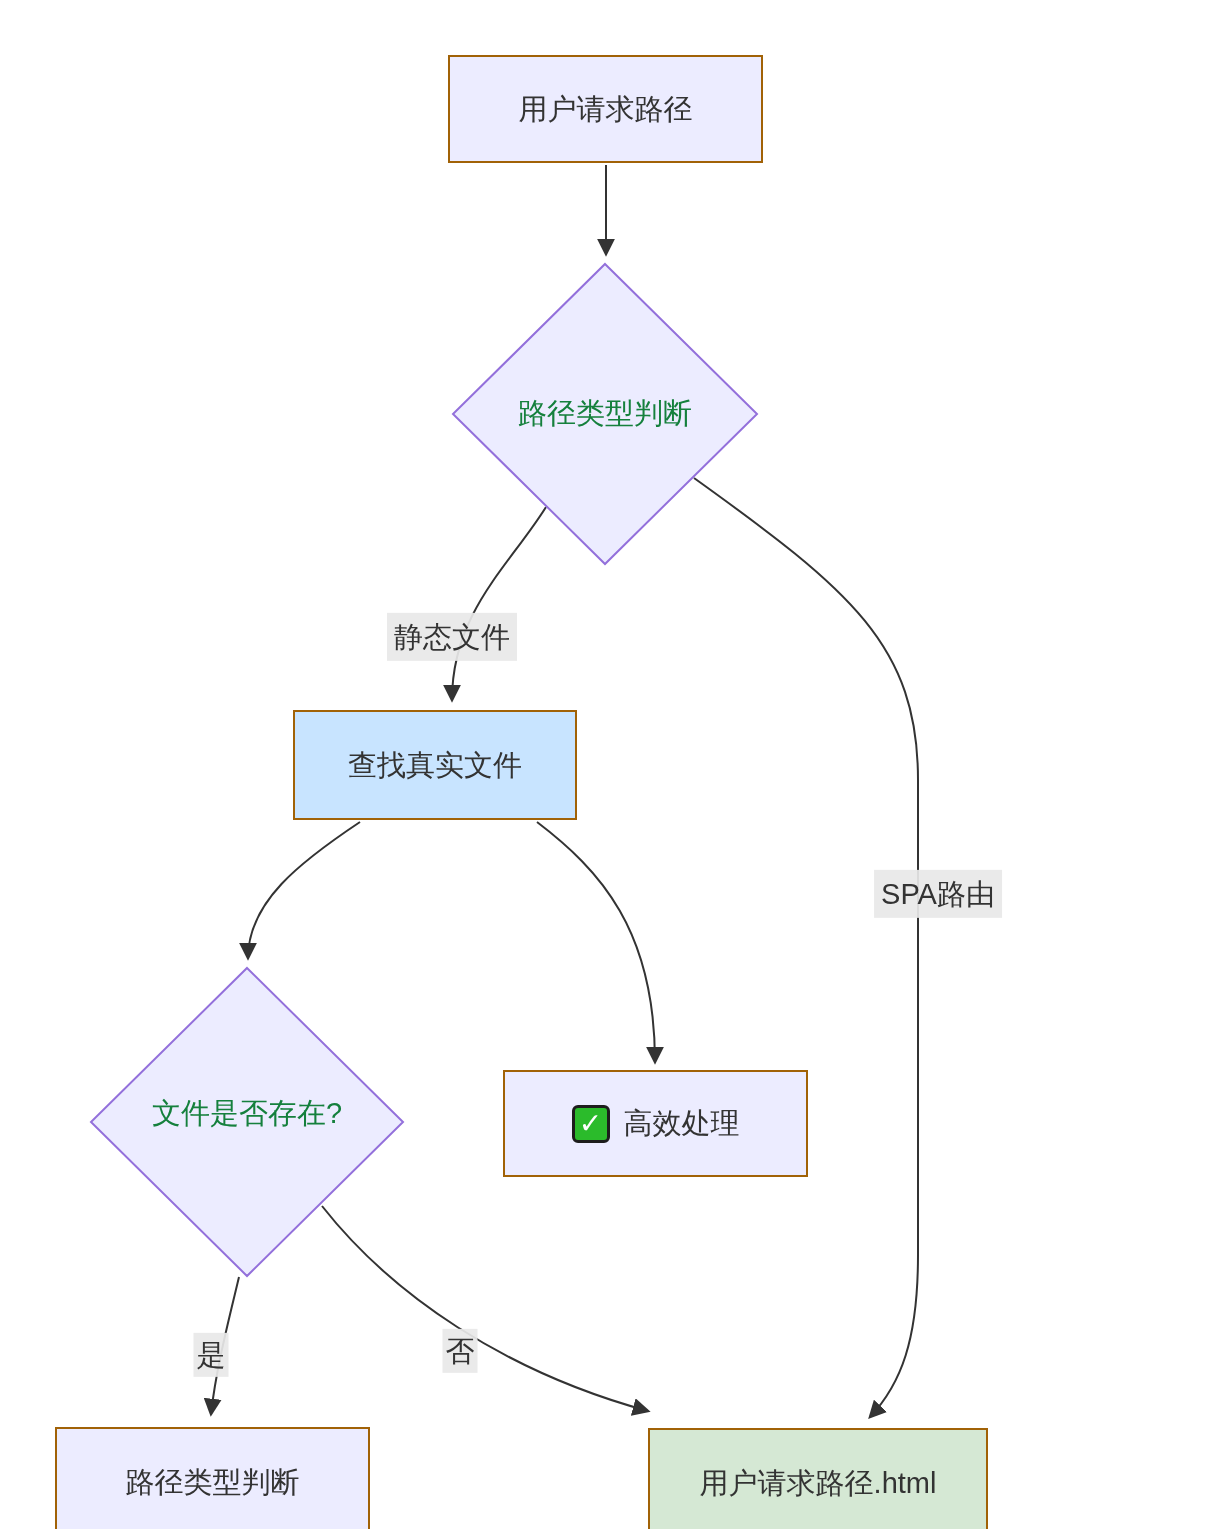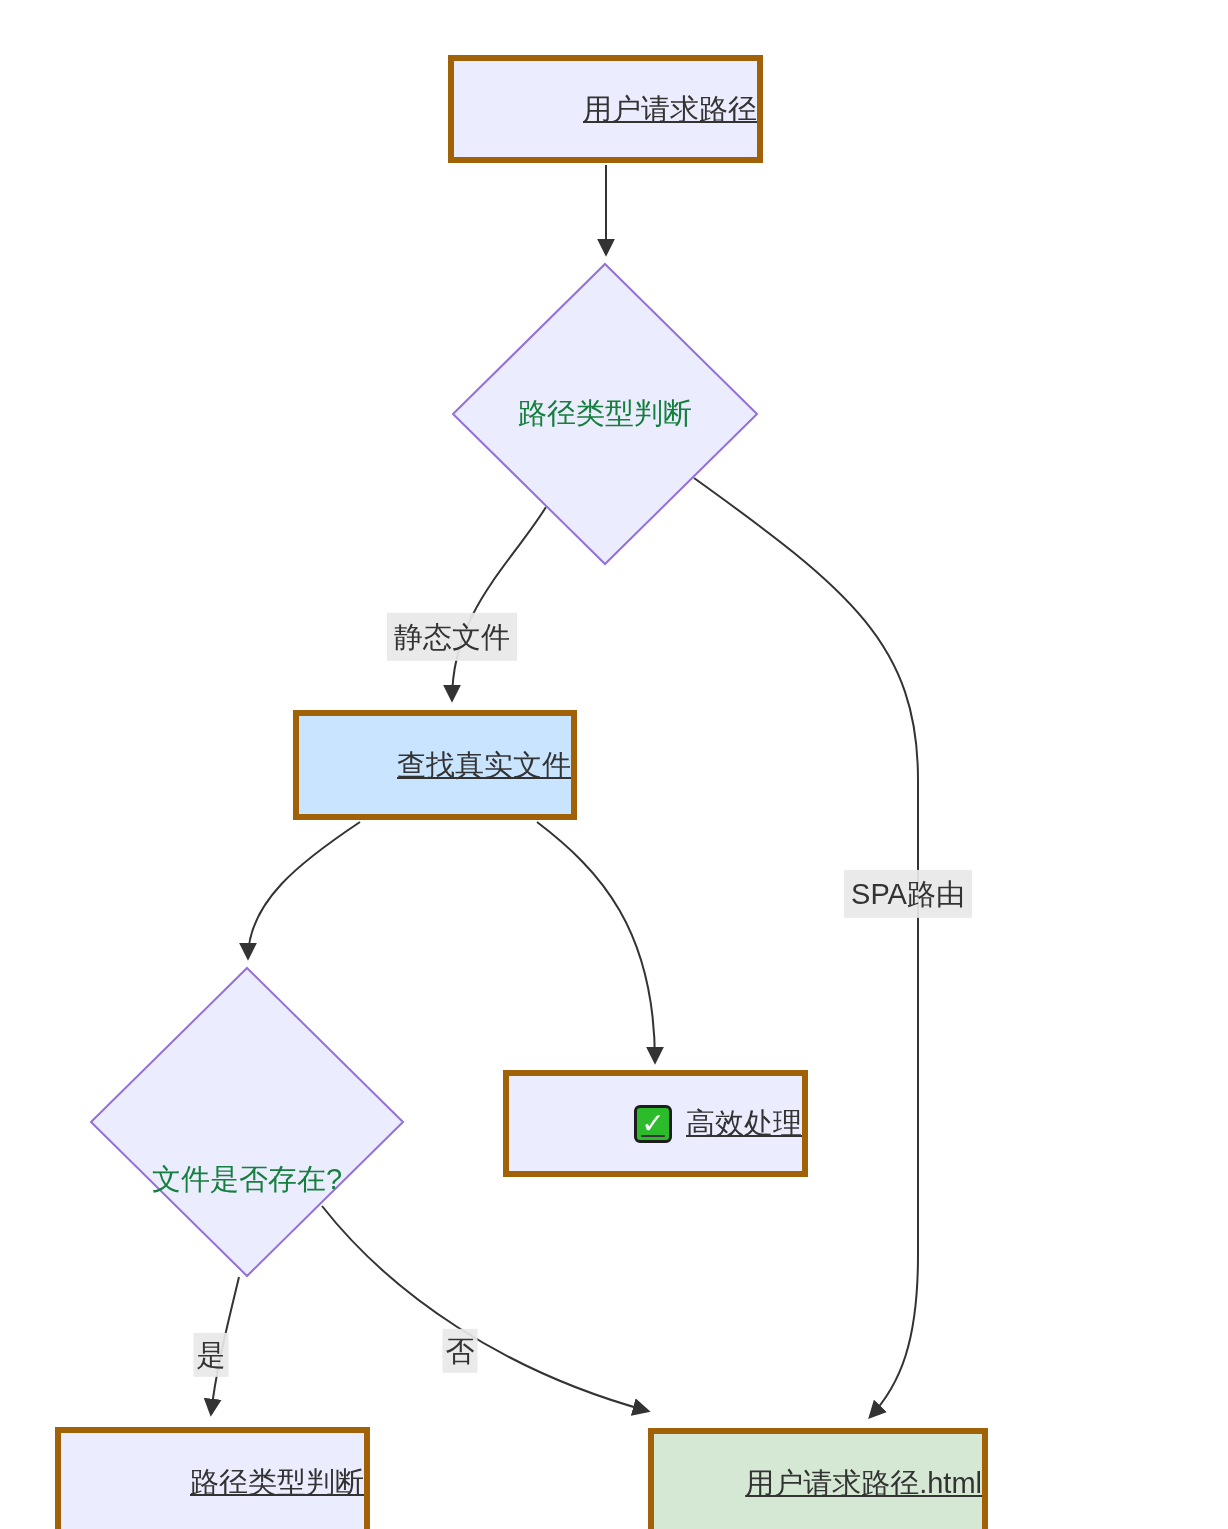--- a/index.html
+++ b/index.html
@@ -20,63 +20,62 @@
     position: absolute;
     left: 0;
     top: 0;
     width: 1228px;
     height: 1529px;
   }
   .node {
     position: absolute;
     display: flex;
     align-items: center;
-    justify-content: flex-end;
+    justify-content: center;
     background: #ECECFF;
-    border: 6px solid #a16207;
+    border: 2px solid #a16207;
     font-size: 29px;
     line-height: 1.2;
     color: #333333;
     text-align: center;
     box-sizing: border-box;
     white-space: nowrap;
-    text-decoration: underline;
   }
   .node-blue { background: #C8E4FF; }
   .node-green { background: #D5E8D4; }
 
   .node-user-request   { left: 448px; top: 55px;   width: 315px; height: 108px; }
   .node-find-real-file { left: 293px; top: 710px;  width: 284px; height: 110px; }
   .node-efficient      { left: 503px; top: 1070px; width: 305px; height: 107px; }
   .node-return-file    { left: 55px;  top: 1427px; width: 315px; height: 110px; }
   .node-return-index   { left: 648px; top: 1428px; width: 340px; height: 110px; }
 
   .diamond-label {
     position: absolute;
     transform: translate(-50%, -50%);
     font-size: 29px;
     color: #15803d;
     white-space: nowrap;
     text-align: center;
   }
   .diamond-label-path-type   { left: 605px; top: 414px; }
-  .diamond-label-file-exists { left: 247px; top: 1180px; }
+  .diamond-label-file-exists { left: 247px; top: 1114px; }
 
   .edge-label {
     position: absolute;
     transform: translate(-50%, -50%);
     background: rgba(232,232,232,0.92);
     padding: 6px 7px;
     font-size: 29px;
     line-height: 1.25;
     color: #333333;
     white-space: nowrap;
   }
   .edge-label-static { left: 452px; top: 637px; }
-  .edge-label-spa    { left: 908px; top: 894px; }
+  .edge-label-spa    { left: 938px; top: 894px; }
   .edge-label-yes    { left: 211px; top: 1355px; padding: 4px 3px; }
   .edge-label-no     { left: 460px; top: 1351px; padding: 4px 3px; }
 
   .check-icon {
     display: inline-flex;
     align-items: center;
     justify-content: center;
     width: 38px;
     height: 38px;
     margin-right: 14px;

